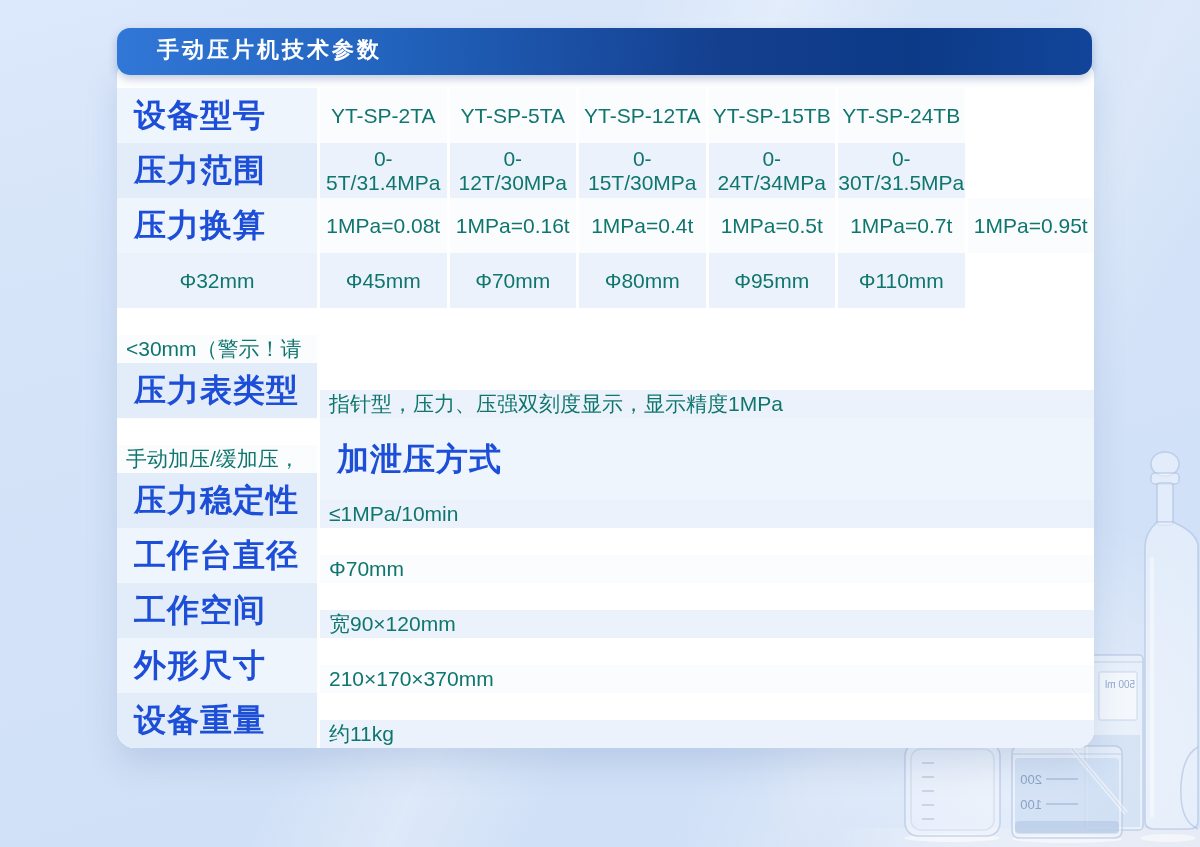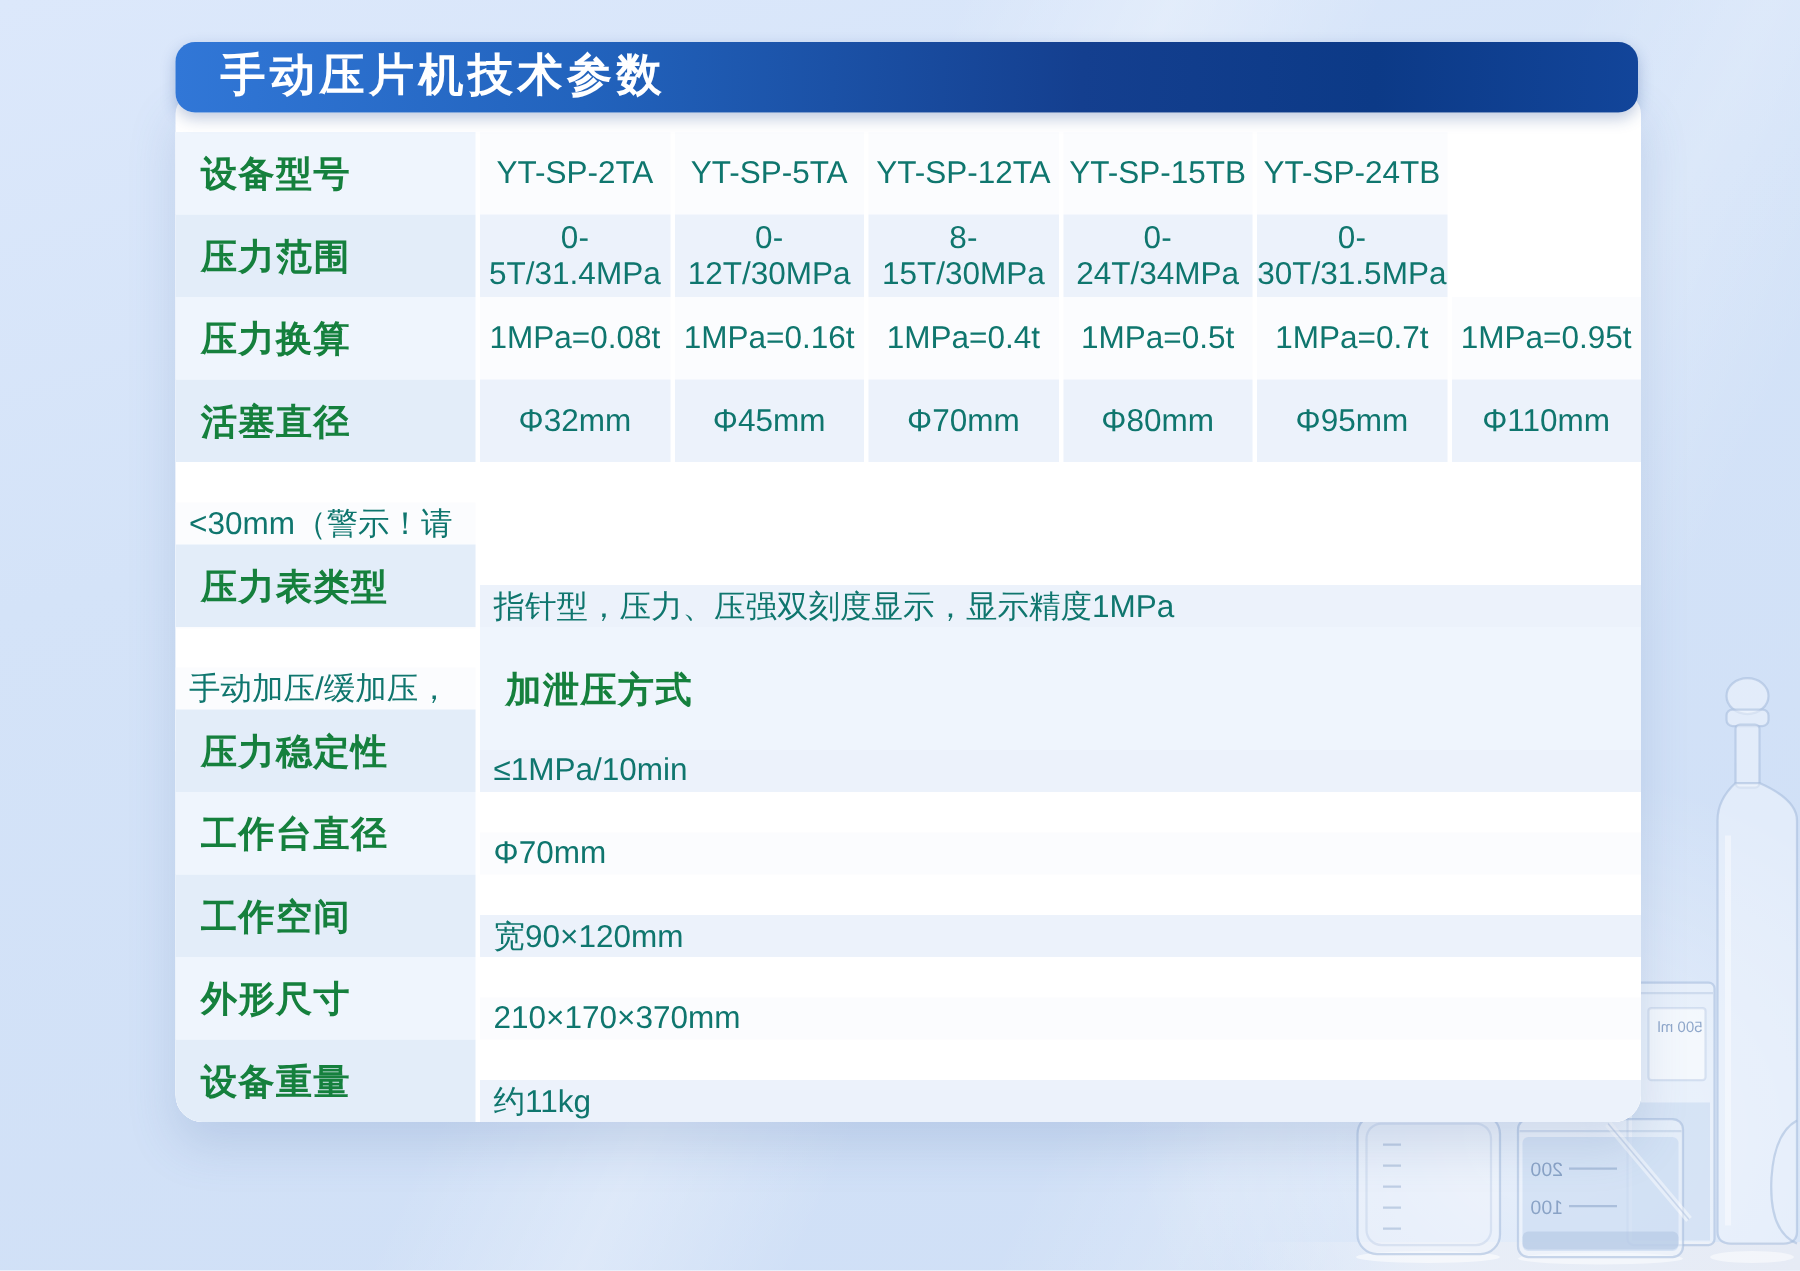--- a/index.html
+++ b/index.html
@@ -17,34 +17,34 @@
   .glass-art{position:absolute;right:0;bottom:0;z-index:2;}
 
   .banner{
     position:absolute;left:117px;top:28px;width:975px;height:47px;z-index:6;
     border-radius:13px;display:flex;align-items:center;
     background:linear-gradient(92deg,#3177d7 0%,#2263bd 28%,#143f8f 62%,#0c3a87 82%,#12459a 100%);
     box-shadow:0 4px 10px rgba(25,65,140,.28);
   }
   .banner-title{
     color:#ffffff;font-family:"Liberation Serif","DejaVu Serif",serif;font-weight:bold;
-    font-size:30px;letter-spacing:3px;padding-left:30px;padding-bottom:3px;
+    font-size:22px;letter-spacing:3px;padding-left:40px;padding-bottom:3px;
   }
 
   .card{
     position:absolute;left:117px;top:62px;width:977px;height:686px;z-index:5;
     background:#ffffff;border-radius:14px 14px 18px 18px;box-sizing:border-box;
     padding-top:26px;overflow:hidden;
     box-shadow:0 16px 32px rgba(80,110,165,.18);
   }
   .row{display:grid;height:55px;column-gap:3px;background:#ffffff;}
   .row.cols{grid-template-columns:200px repeat(6,1fr);}
   .row.spanrow{grid-template-columns:200px 1fr;}
   .cell{display:flex;align-items:center;min-width:0;}
-  .cell.label{padding-left:17px;font-size:24px;font-weight:bold;color:#15803d;letter-spacing:1px;}
+  .cell.label{padding-left:17px;font-size:32px;font-weight:bold;color:#1d4ed8;letter-spacing:1px;}
   .cell.val{justify-content:center;font-size:21px;color:#0f766e;text-align:center;}
   .row.spanrow .cell.val{justify-content:flex-start;padding-left:9px;text-align:left;margin-top:27px;}
   .row:nth-child(odd) .cell.label{background:#eff5fd;}
   .row:nth-child(odd) .cell.val{background:#fbfcfe;}
   .row:nth-child(even) .cell.label{background:#e3edf9;}
   .row:nth-child(even) .cell.val{background:#ecf2fb;}
 </style>
 </head>
 <body>
 
@@ -124,37 +124,36 @@
     <div class="cell val">YT-SP-5TA</div>
     <div class="cell val">YT-SP-12TA</div>
     <div class="cell val">YT-SP-15TB</div>
     <div class="cell val">YT-SP-24TB</div>
   </div>
 
   <div class="row cols">
     <div class="cell label">压力范围</div>
     <div class="cell val">0-5T/31.4MPa</div>
     <div class="cell val">0-12T/30MPa</div>
-    <div class="cell val">8-15T/30MPa</div>
+    <div class="cell val">0-15T/30MPa</div>
     <div class="cell val">0-24T/34MPa</div>
     <div class="cell val">0-30T/31.5MPa</div>
   </div>
 
   <div class="row cols">
     <div class="cell label">压力换算</div>
     <div class="cell val">1MPa=0.08t</div>
     <div class="cell val">1MPa=0.16t</div>
     <div class="cell val">1MPa=0.4t</div>
     <div class="cell val">1MPa=0.5t</div>
     <div class="cell val">1MPa=0.7t</div>
     <div class="cell val">1MPa=0.95t</div>
   </div>
 
   <div class="row cols">
-    <div class="cell label">活塞直径</div>
     <div class="cell val">Φ32mm</div>
     <div class="cell val">Φ45mm</div>
     <div class="cell val">Φ70mm</div>
     <div class="cell val">Φ80mm</div>
     <div class="cell val">Φ95mm</div>
     <div class="cell val">Φ110mm</div>
   </div>
 
   <div class="row spanrow">
     <div class="cell val">&lt;30mm（警示！请注意油缸上升高度，切勿超高）</div>

